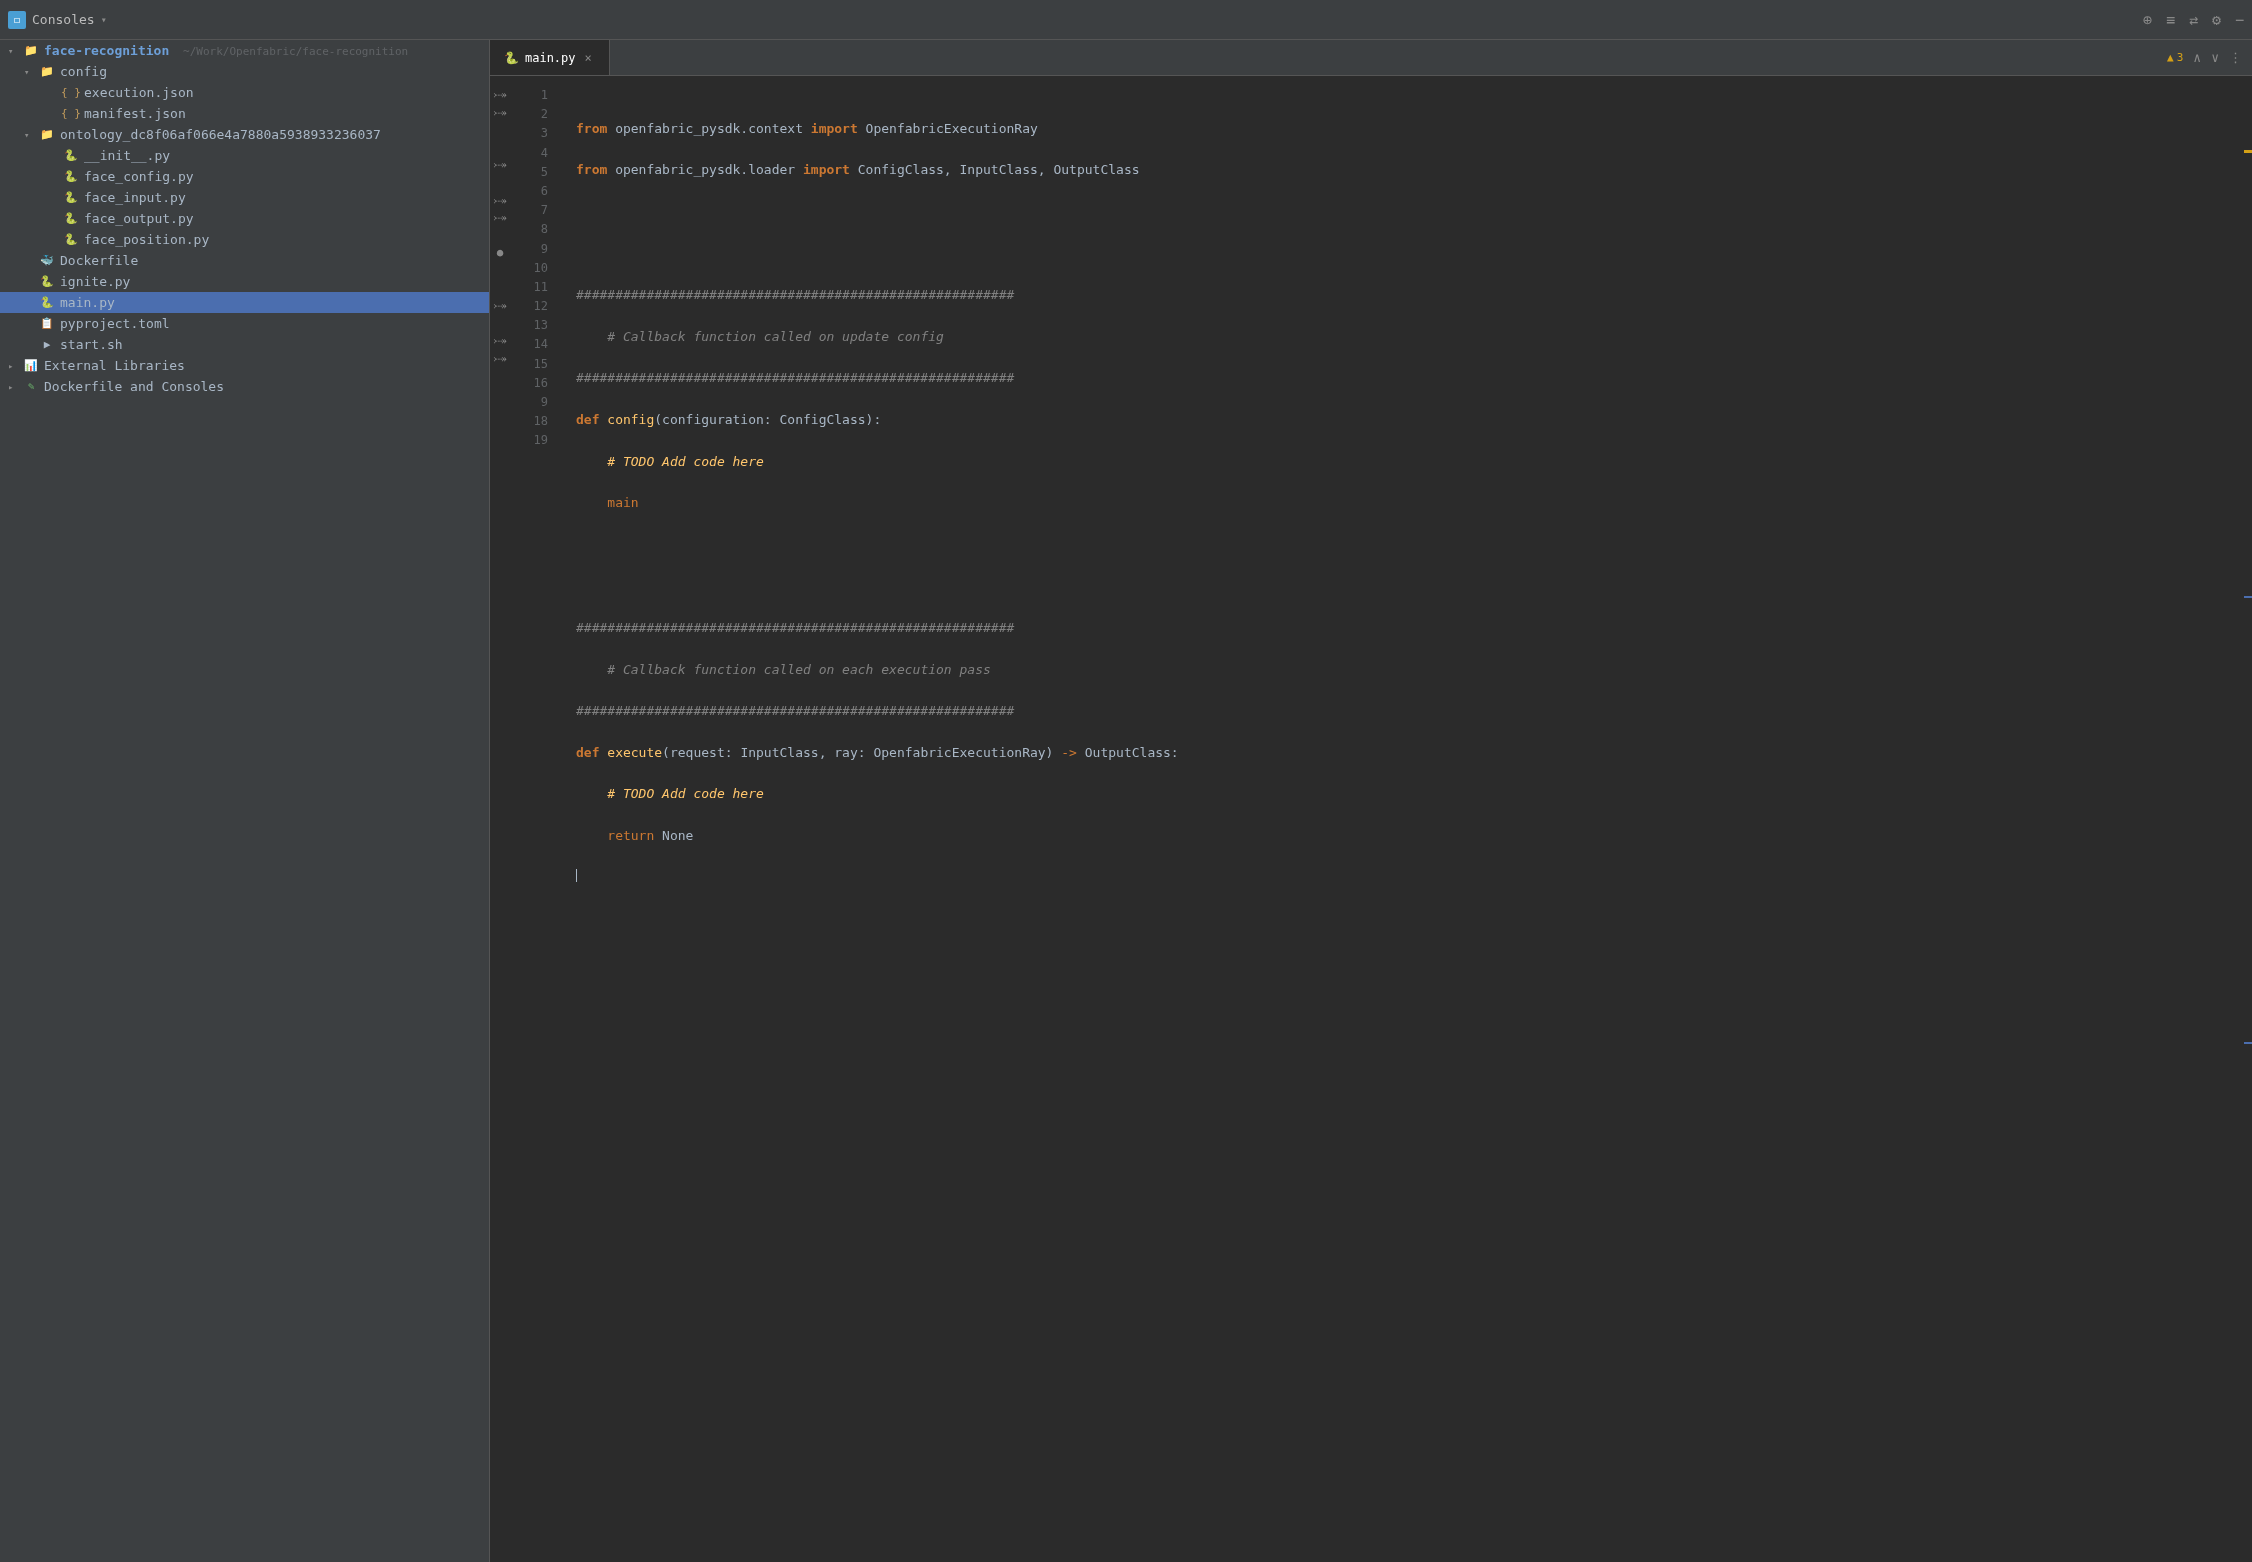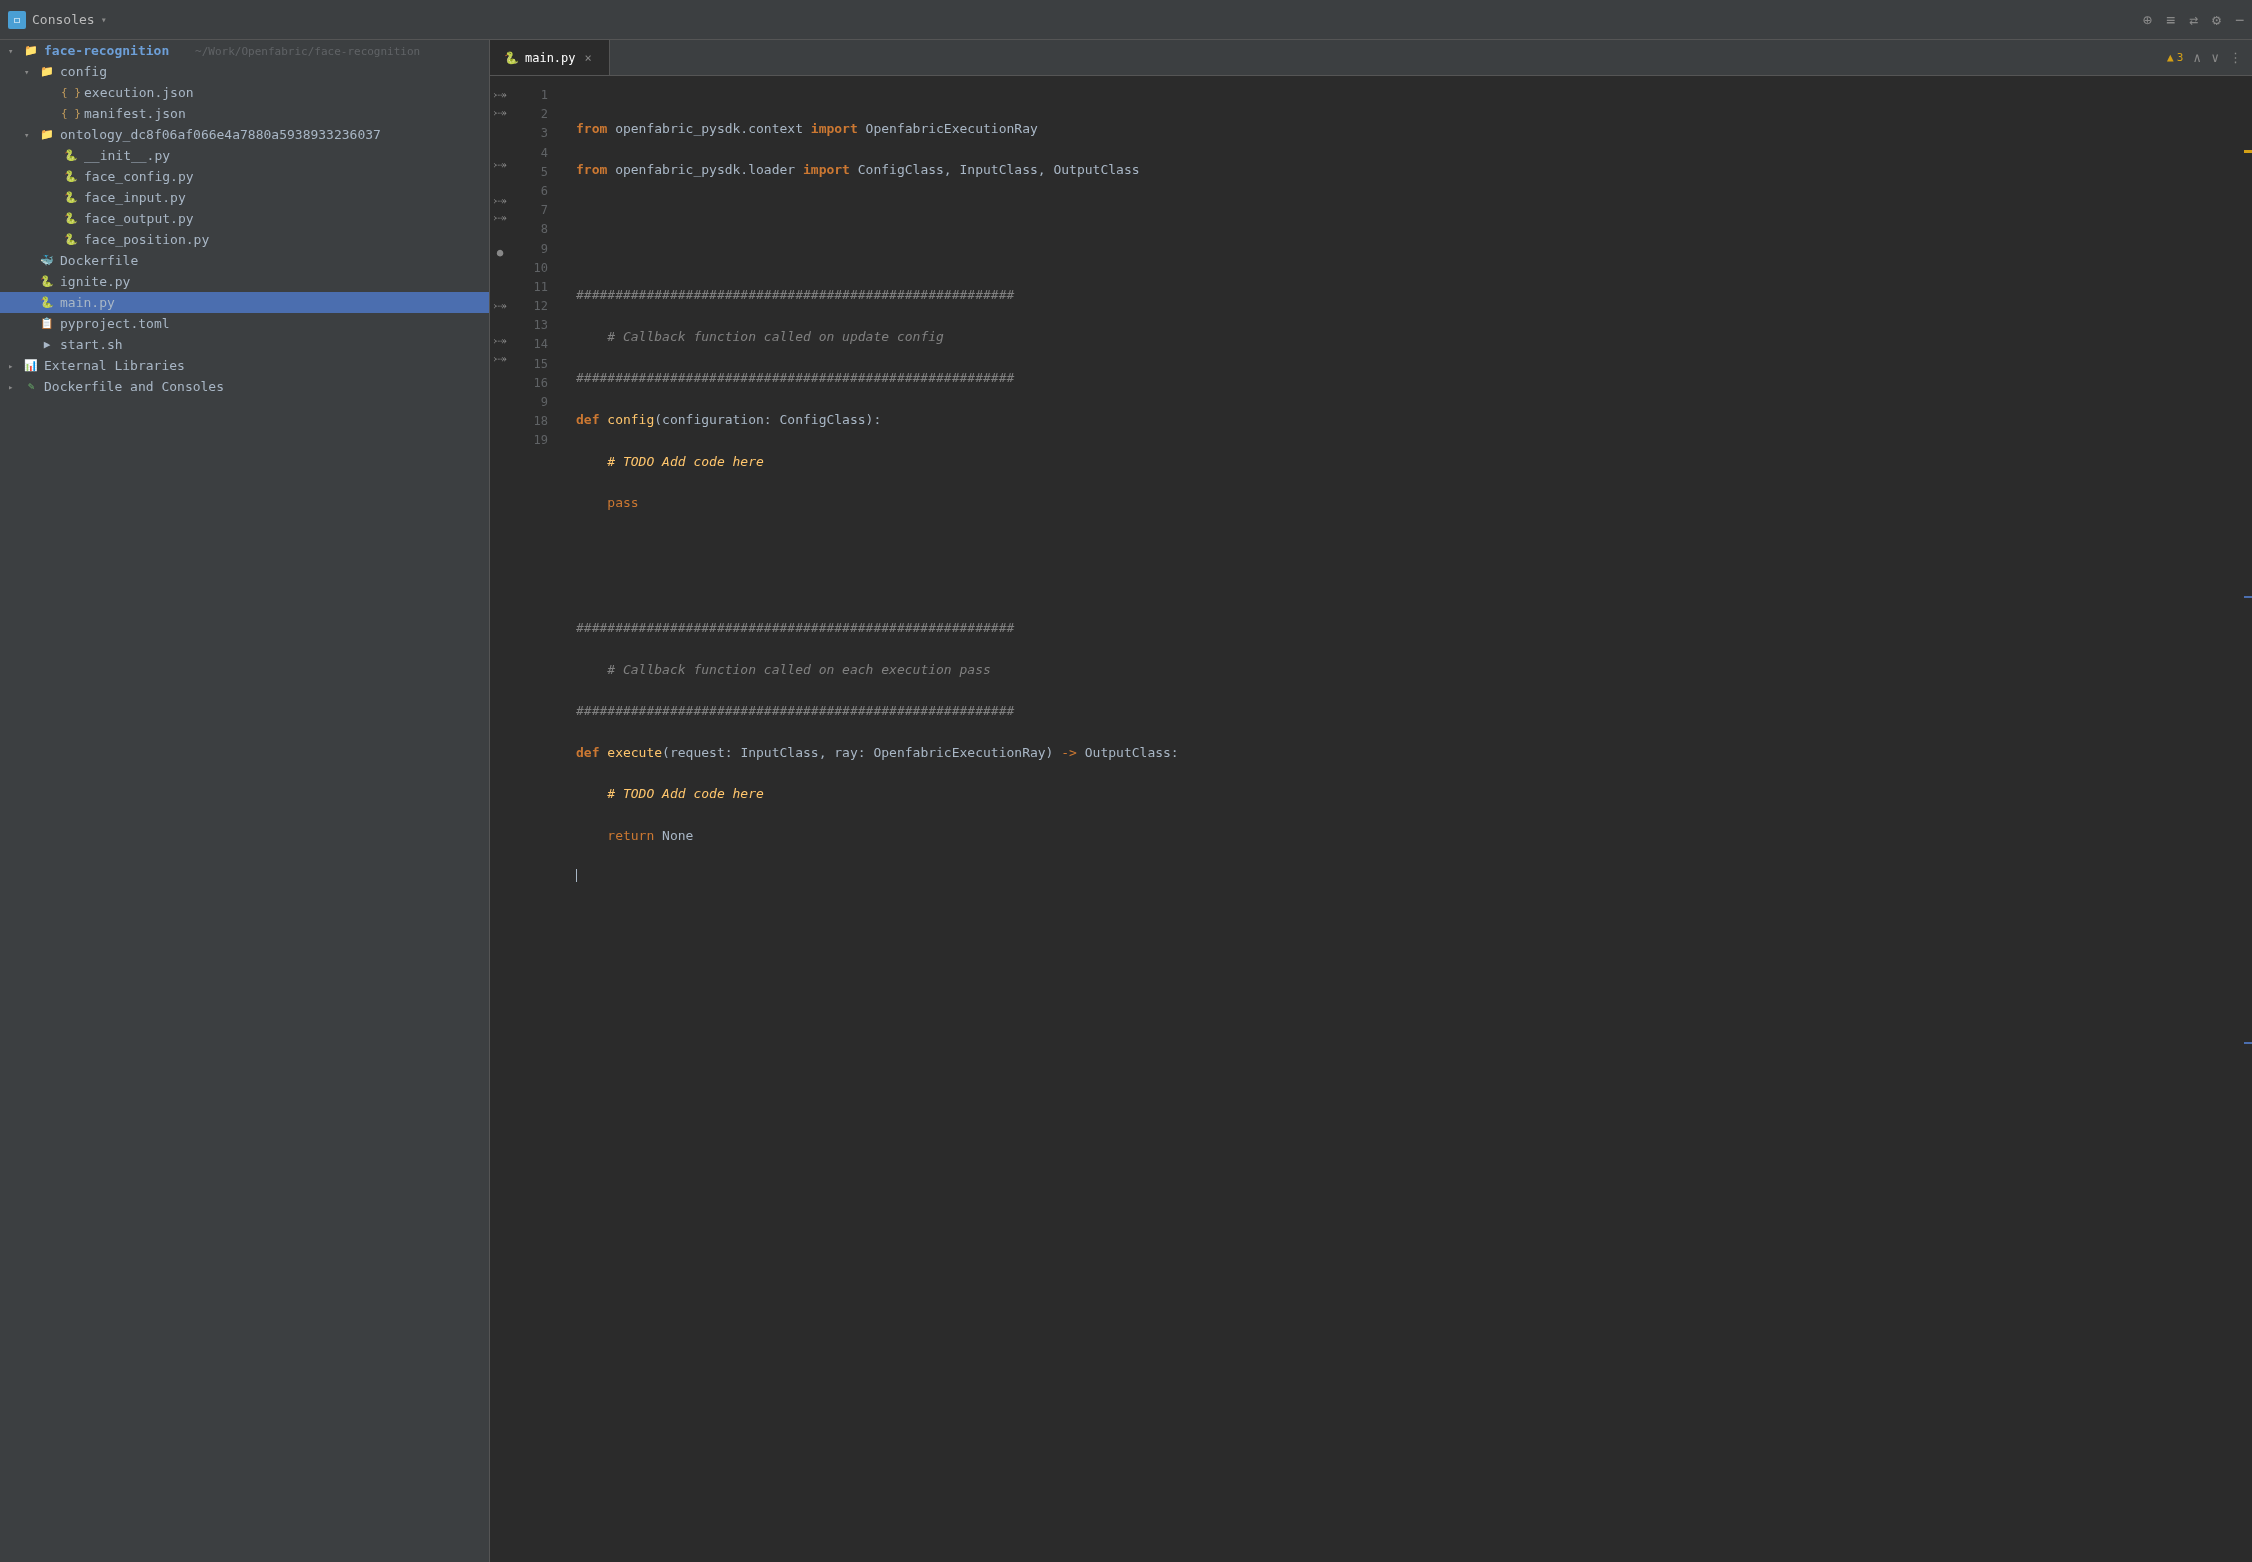--- a/index.html
+++ b/index.html
@@ -266,21 +266,21 @@
 
 <div class="main-layout">
 
   <div class="sidebar">
 
     <div class="tree-item" style="padding-left:8px;">
       <span class="arrow">▾</span>
       <span class="file-icon icon-folder-open">📁</span>
       <span class="item-label">
         <span style="color:#6d9fd8; font-weight:bold;">face-recognition</span>
-        <span style="color:#606366; margin-left:18px; font-size:11px;text-align:right;">~/Work/Openfabric/face-recognition</span>
+        <span style="color:#606366; margin-left:6px; font-size:11px;text-align:right;">~/Work/Openfabric/face-recognition</span>
       </span>
     </div>
 
     <div class="tree-item" style="padding-left:24px;">
       <span class="arrow">▾</span>
       <span class="file-icon icon-folder-open">📁</span>
       <span class="item-label">config</span>
     </div>
 
     <div class="tree-item" style="padding-left:48px;">
@@ -443,21 +443,21 @@
       <div class="code-content">
 <div><span class="kw">from</span> openfabric_pysdk.context <span class="kw">import</span> OpenfabricExecutionRay</div>
 <div><span class="kw">from</span> openfabric_pysdk.loader <span class="kw">import</span> ConfigClass, InputClass, OutputClass</div>
 <div> </div>
 <div> </div>
 <div><span class="cm">########################################################</span></div>
 <div>    <span class="cm"># Callback function called on update config</span></div>
 <div><span class="cm">########################################################</span></div>
 <div><span class="kw">def</span> <span class="fn">config</span>(configuration: ConfigClass):</div>
 <div>    <span class="cm-todo"># TODO Add code here</span></div>
-<div>    <span class="kw2">pass</span></div>
+<div>    <span class="kw2">main</span></div>
 <div> </div>
 <div> </div>
 <div><span class="cm">########################################################</span></div>
 <div>    <span class="cm"># Callback function called on each execution pass</span></div>
 <div><span class="cm">########################################################</span></div>
 <div><span class="kw">def</span> <span class="fn">execute</span>(request: InputClass, ray: OpenfabricExecutionRay) <span class="arrow-op">-&gt;</span> OutputClass:</div>
 <div>    <span class="cm-todo"># TODO Add code here</span></div>
 <div>    <span class="kw2">return</span> None</div>
 <div style="display:flex;"><span style="border-left:1.5px solid #a9b7c6; height:1em; display:inline-block; margin-top:2px;"></span></div>
       </div>

